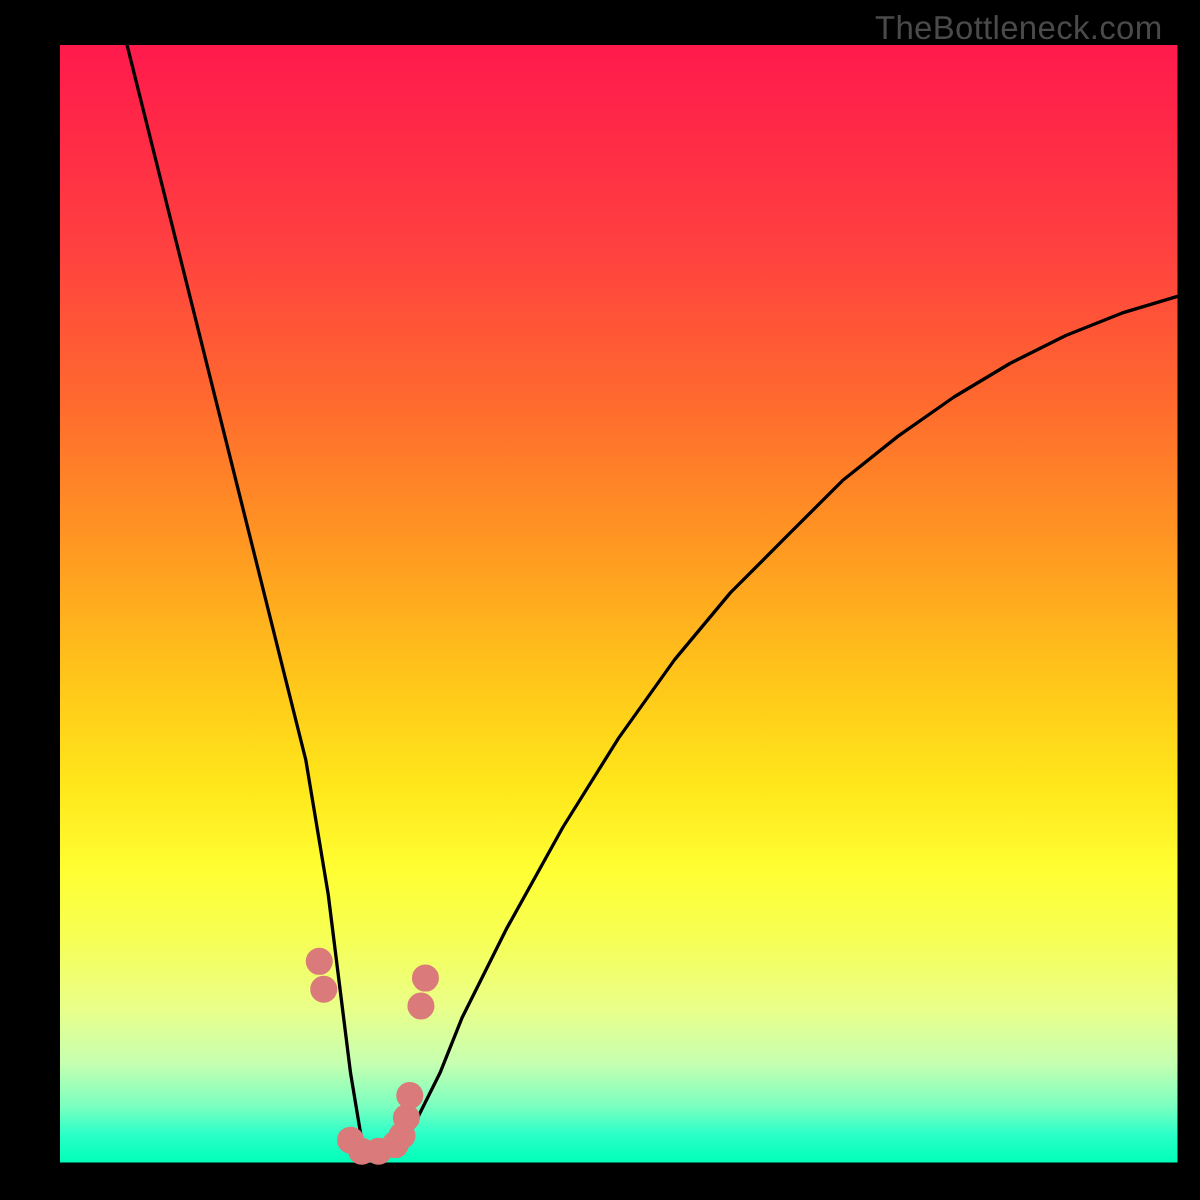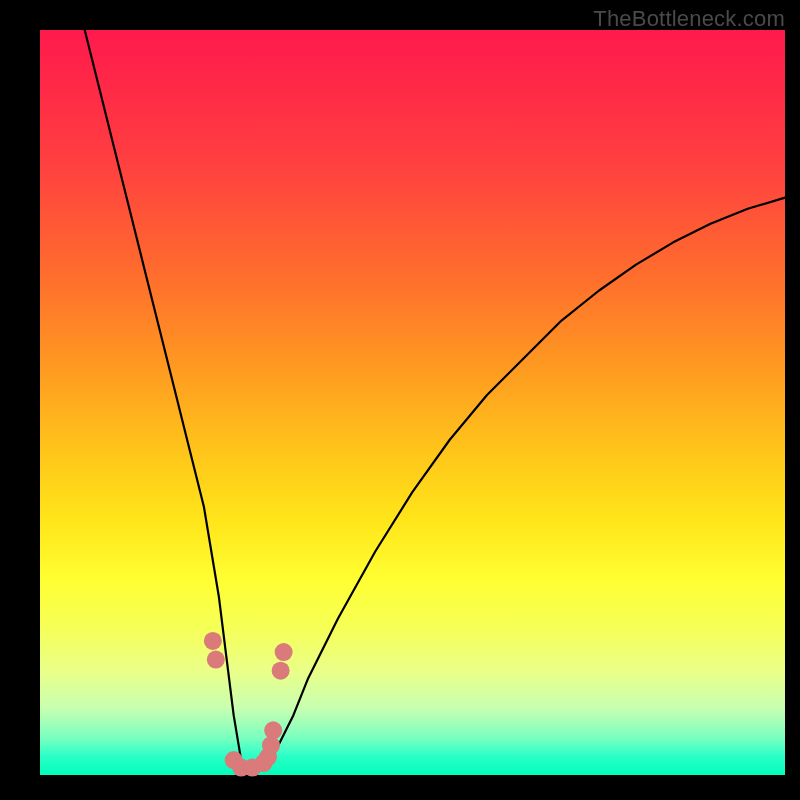--- a/index.html
+++ b/index.html
@@ -36,21 +36,21 @@
       #eaff88 86%,
       #c8ffb0 91%,
       #7affc0 95%,
       #2affc8 97.5%,
       #00ffb8 100%
     );
   }
   .watermark {
     position: absolute;
     top: 6px;
-    right: 15px;
+    right: 25px;
     color: #4a4a4a;
     font-size: 22px;
     font-weight: 500;
     letter-spacing: 0.2px;
   }
   svg.overlay {
     position: absolute;
     left: 0;
     top: 0;
     width: 745px;

